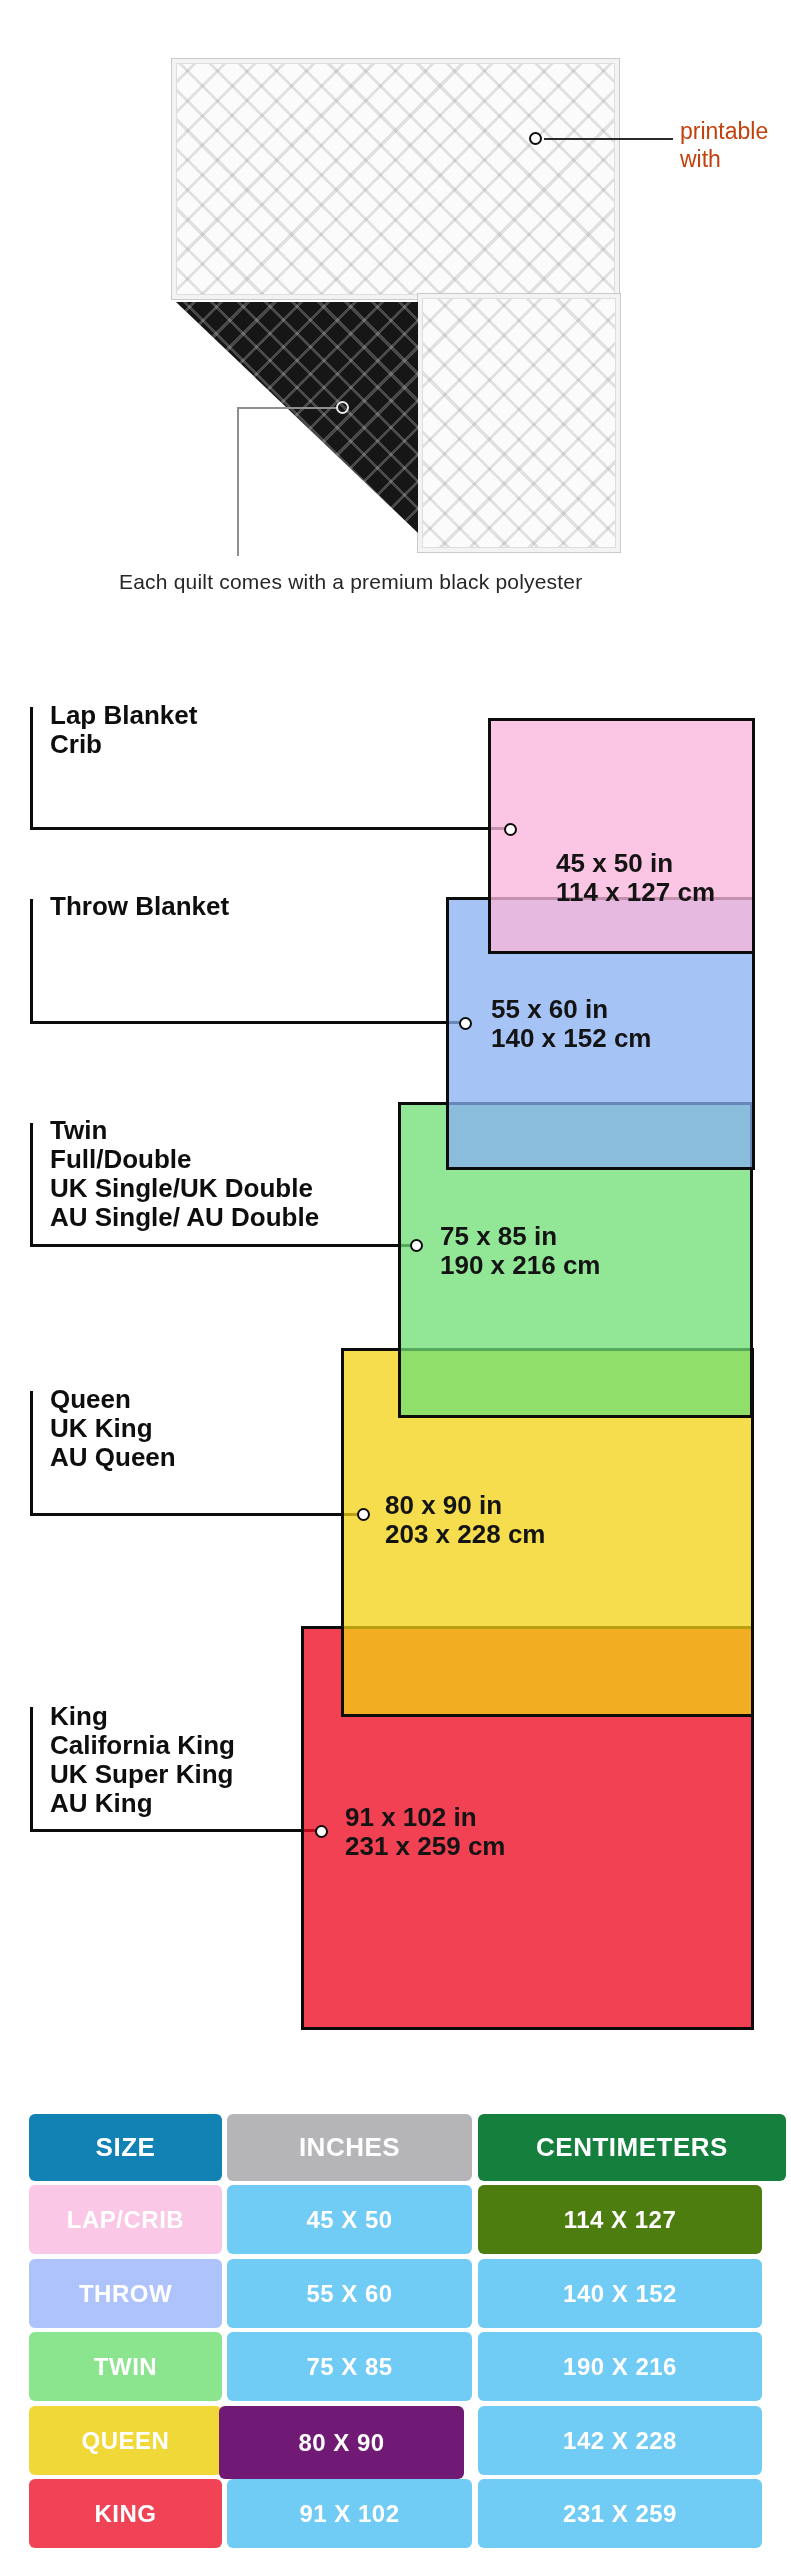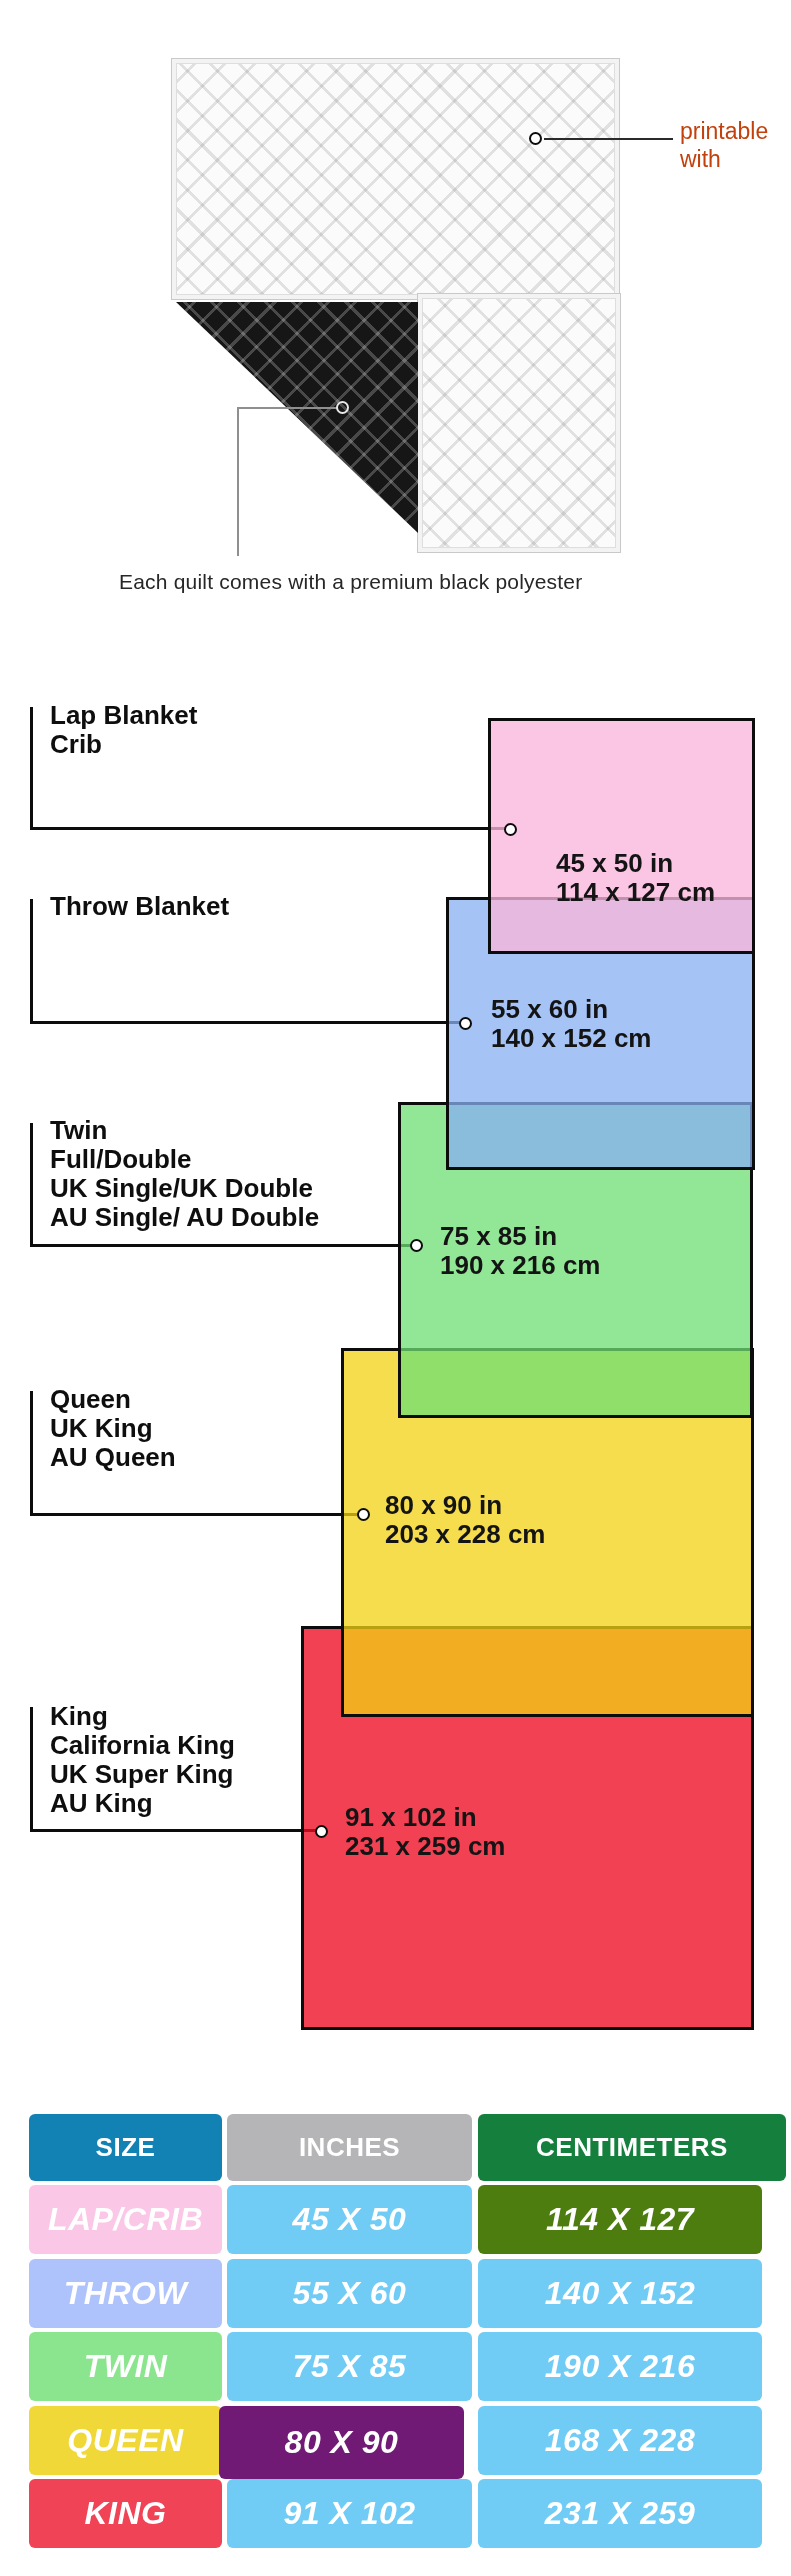--- a/index.html
+++ b/index.html
@@ -41,21 +41,21 @@
   .rect-lap   {background:rgba(248,182,219,0.78);z-index:50;}
   .rect-throw {background:rgba(135,175,242,0.75);z-index:40;}
   .rect-twin  {background:rgba(110,223,116,0.75);z-index:30;}
   .rect-queen {background:rgba(242,210,18,0.75);z-index:20;}
   .rect-king  {background:rgba(240,12,36,0.78);z-index:10;}
 
   
   .tcell{position:absolute;display:flex;align-items:center;justify-content:center;
          color:#ffffff;font-weight:700;box-sizing:border-box;border-radius:6px;}
   .thead{font-size:26px;letter-spacing:0.5px;}
-  .tdata{font-size:32px;letter-spacing:0.5px;font-style:italic;}
+  .tdata{font-size:24px;letter-spacing:0.5px;}
 </style>
 </head>
 <body>
 
 <div class="page">
 
   <div>
     <div class="qpanel" style="left:172px;top:59px;width:447px;height:240px;"></div>
     <div class="qpanel" style="left:418px;top:294px;width:202px;height:258px;"></div>
     <div class="qflap" style="left:176px;top:302px;width:242px;height:231px;"></div>
@@ -162,21 +162,21 @@
     <div class="tcell tdata" style="left: 29px; top: 2259px; width: 193px; height: 69px; background-color: rgb(174, 195, 251);">THROW</div>
     <div class="tcell tdata" style="left: 227px; top: 2259px; width: 245px; height: 69px; background-color: rgb(112, 203, 245);">55 X 60</div>
     <div class="tcell tdata" style="left: 478px; top: 2259px; width: 284px; height: 69px; background-color: rgb(112, 203, 245);">140 X 152</div>
 
     <div class="tcell tdata" style="left: 29px; top: 2332px; width: 193px; height: 69px; background-color: rgb(139, 229, 143);">TWIN</div>
     <div class="tcell tdata" style="left: 227px; top: 2332px; width: 245px; height: 69px; background-color: rgb(112, 203, 245);">75 X 85</div>
     <div class="tcell tdata" style="left: 478px; top: 2332px; width: 284px; height: 69px; background-color: rgb(112, 203, 245);">190 X 216</div>
 
     <div class="tcell tdata" style="left: 29px; top: 2406px; width: 193px; height: 69px; background-color: rgb(240, 216, 56);">QUEEN</div>
     <div class="tcell tdata" style="left: 219px; top: 2406px; width: 245px; height: 73px; background-color: #701a75;">80 X 90</div>
-    <div class="tcell tdata" style="left: 478px; top: 2406px; width: 284px; height: 69px; background-color: rgb(112, 203, 245);">168 X 228</div>
+    <div class="tcell tdata" style="left: 478px; top: 2406px; width: 284px; height: 69px; background-color: rgb(112, 203, 245);">142 X 228</div>
 
     <div class="tcell tdata" style="left: 29px; top: 2479px; width: 193px; height: 69px; background-color: rgb(240, 67, 86);">KING</div>
     <div class="tcell tdata" style="left: 227px; top: 2479px; width: 245px; height: 69px; background-color: rgb(112, 203, 245);">91 X 102</div>
     <div class="tcell tdata" style="left: 478px; top: 2479px; width: 284px; height: 69px; background-color: rgb(112, 203, 245);">231 X 259</div>
   </div>
 
 </div>
 
 
 </body></html>

